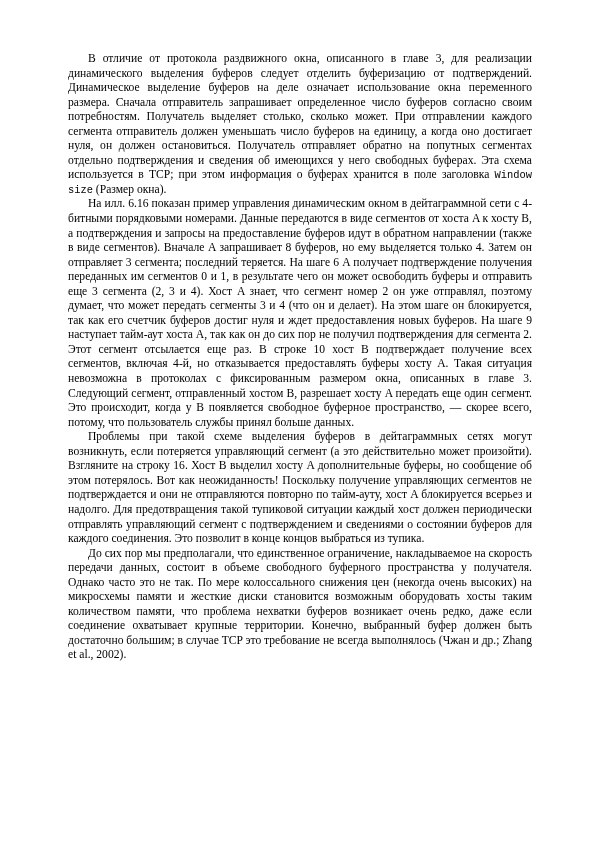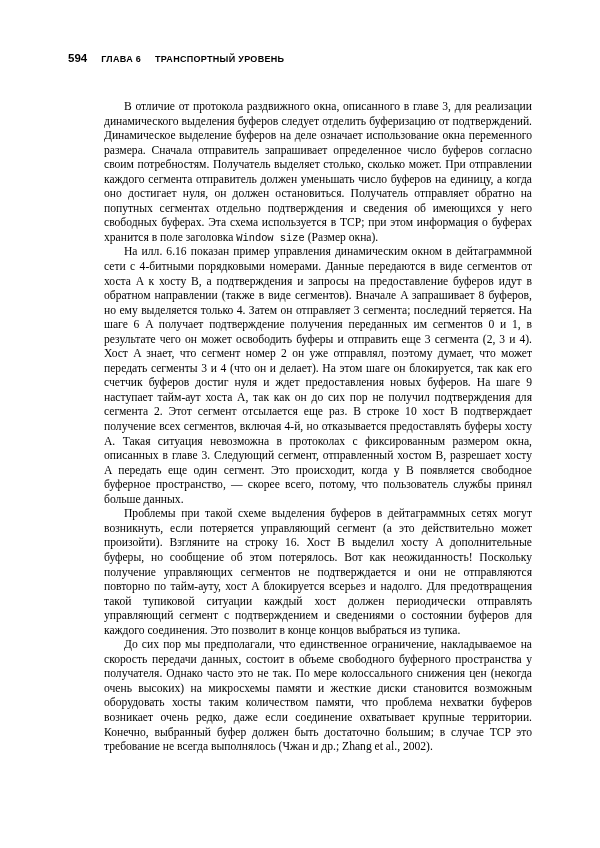--- a/index.html
+++ b/index.html
@@ -44,41 +44,35 @@
     font-weight: bold;
     font-size: 9px;
     letter-spacing: 0.3px;
   }
   .body-text {
     font-size: 11.6px;
     line-height: 14.55px;
     text-align: justify;
     text-justify: inter-word;
     hyphens: manual;
-    margin-left: 36px;
   }
   .body-text p {
     margin: 0;
     text-indent: 20px;
   }
   .mono {
     font-family: "Liberation Mono", monospace;
     font-size: 10.4px;
   }
 </style>
 </head>
 <body>
 
 <div class="page">
 
-  <div class="header">
-    <span class="pageno">594</span>
-    <span class="chapter">ГЛАВА 6</span>
-    <span class="chaptitle">ТРАНСПОРТНЫЙ УРОВЕНЬ</span>
-  </div>
 
   <div class="body-text">
     <p><span>В отличие от протокола раздвижного окна, описанного в главе 3, для реализации динамического выделения буферов следует отделить буферизацию от подтверждений. Динамическое выделение буферов на деле означает использование окна переменного размера. Сначала отправитель запрашивает определенное число буферов согласно своим потребностям. Получатель выделяет столько, сколько может. При отправлении каждого сегмента отправитель должен уменьшать число буферов на единицу, а когда оно достигает нуля, он должен остановиться. Получатель отправляет обратно на попутных сегментах отдельно подтверждения и сведения об имеющихся у него свободных буферах. Эта схема используется в TCP; при этом информация о буферах хранится в поле заголовка </span><span class="mono">Window size</span><span> (Размер окна).</span></p>
     <p>На илл. 6.16 показан пример управления динамическим окном в дейтаграммной сети с 4-битными порядковыми номерами. Данные передаются в виде сегментов от хоста A к хосту B, а подтверждения и запросы на предоставление буферов идут в обратном направлении (также в виде сегментов). Вначале A запрашивает 8 буферов, но ему выделяется только 4. Затем он отправляет 3 сегмента; последний теряется. На шаге 6 A получает подтверждение получения переданных им сегментов 0 и 1, в результате чего он может освободить буферы и отправить еще 3 сегмента (2, 3 и 4). Хост A знает, что сегмент номер 2 он уже отправлял, поэтому думает, что может передать сегменты 3 и 4 (что он и делает). На этом шаге он блокируется, так как его счетчик буферов достиг нуля и ждет предоставления новых буферов. На шаге 9 наступает тайм-аут хоста A, так как он до сих пор не получил подтверждения для сегмента 2. Этот сегмент отсылается еще раз. В строке 10 хост B подтверждает получение всех сегментов, включая 4-й, но отказывается предоставлять буферы хосту A. Такая ситуация невозможна в протоколах с фиксированным размером окна, описанных в главе 3. Следующий сегмент, отправленный хостом B, разрешает хосту A передать еще один сегмент. Это происходит, когда у B появляется свободное буферное пространство, — скорее всего, потому, что пользователь службы принял больше данных.</p>
     <p>Проблемы при такой схеме выделения буферов в дейтаграммных сетях могут возникнуть, если потеряется управляющий сегмент (а это действительно может произойти). Взгляните на строку 16. Хост B выделил хосту A дополнительные буферы, но сообщение об этом потерялось. Вот как неожиданность! Поскольку получение управляющих сегментов не подтверждается и они не отправляются повторно по тайм-ауту, хост A блокируется всерьез и надолго. Для предотвращения такой тупиковой ситуации каждый хост должен периодически отправлять управляющий сегмент с подтверждением и сведениями о состоянии буферов для каждого соединения. Это позволит в конце концов выбраться из тупика.</p>
     <p>До сих пор мы предполагали, что единственное ограничение, накладываемое на скорость передачи данных, состоит в объеме свободного буферного пространства у получателя. Однако часто это не так. По мере колоссального снижения цен (некогда очень высоких) на микросхемы памяти и жесткие диски становится возможным оборудовать хосты таким количеством памяти, что проблема нехватки буферов возникает очень редко, даже если соединение охватывает крупные территории. Конечно, выбранный буфер должен быть достаточно большим; в случае TCP это требование не всегда выполнялось (Чжан и др.; Zhang et al., 2002).</p>
   </div>
 
 </div>
 

